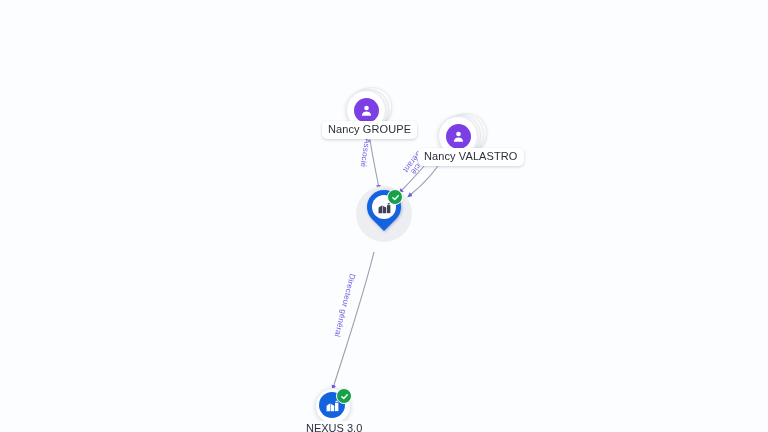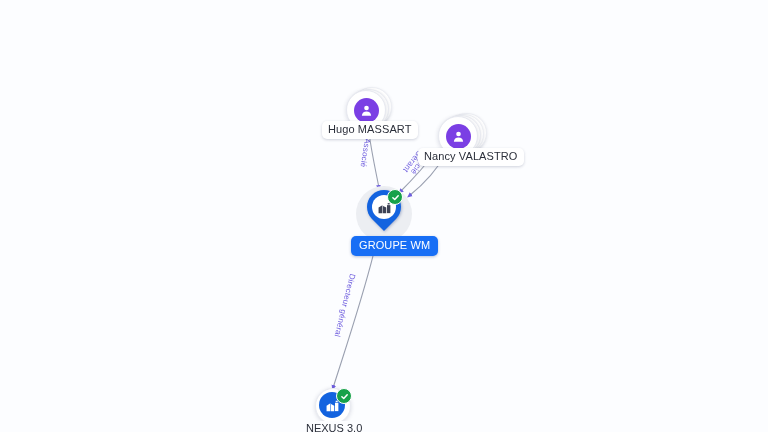--- a/index.html
+++ b/index.html
@@ -242,21 +242,21 @@
     <div class="person-stack" style="left:3px; top:1.5px;"></div>
     <div class="person-main">
       <div class="avatar-circle">
         <svg width="15" height="15" viewBox="0 0 24 24" fill="#ffffff">
           <circle cx="12" cy="8" r="3.7"></circle>
           <path d="M4.6 20.2c0-4.1 3.3-6.6 7.4-6.6s7.4 2.5 7.4 6.6z"></path>
         </svg>
       </div>
     </div>
   </div>
-  <div class="name-label" style="left:322px; top:121px;">Hugo MASSART</div>
+  <div class="name-label" style="left:322px; top:121px;">Nancy GROUPE</div>
 
   <div class="person-node" style="left:438px; top:113px;">
     <div class="person-stack" style="left:9px; top:0px;"></div>
     <div class="person-stack" style="left:6px; top:1px;"></div>
     <div class="person-stack" style="left:3px; top:2px;"></div>
     <div class="person-main">
       <div class="avatar-circle">
         <svg width="15" height="15" viewBox="0 0 24 24" fill="#ffffff">
           <circle cx="12" cy="8" r="3.7"></circle>
           <path d="M4.6 20.2c0-4.1 3.3-6.6 7.4-6.6s7.4 2.5 7.4 6.6z"></path>
@@ -276,21 +276,20 @@
         <rect x="16" y="8.2" width="5.4" height="12.8"></rect>
         <rect x="17.1" y="5" width="3.2" height="2.2"></rect>
       </svg>
     </div>
     <div class="badge-check" style="left:31px; top:3px;">
       <svg width="9" height="9" viewBox="0 0 24 24" fill="none" stroke="#ffffff" stroke-width="4" stroke-linecap="round" stroke-linejoin="round">
         <path d="M5 12.6 L10 17.4 L19.2 7.2"></path>
       </svg>
     </div>
   </div>
-  <div class="pill-label" style="left:351px; top:236px;">GROUPE WM</div>
 
   <div class="circle-node" style="left:315px; top:388px;">
     <div class="circle-ring"></div>
     <div class="circle-fill">
       <svg width="15" height="15" viewBox="0 0 24 24" fill="#ffffff">
         <path d="M2.5 21V12.4l6.2-4.2V21z"></path>
         <path d="M9.6 21V9.4l5.2 2.8V21z"></path>
         <rect x="16" y="7.6" width="5.4" height="13.4"></rect>
         <rect x="17.1" y="4.4" width="3.2" height="2.2"></rect>
       </svg>

